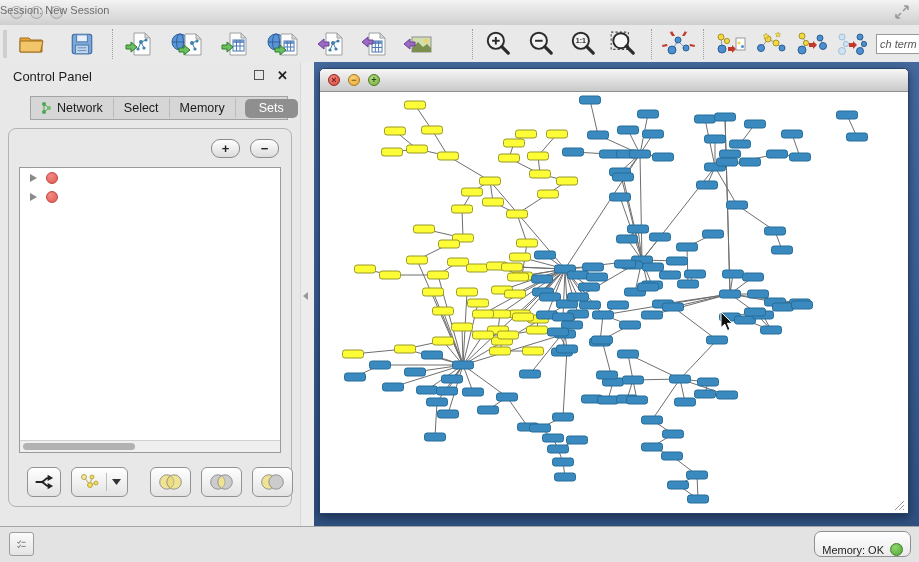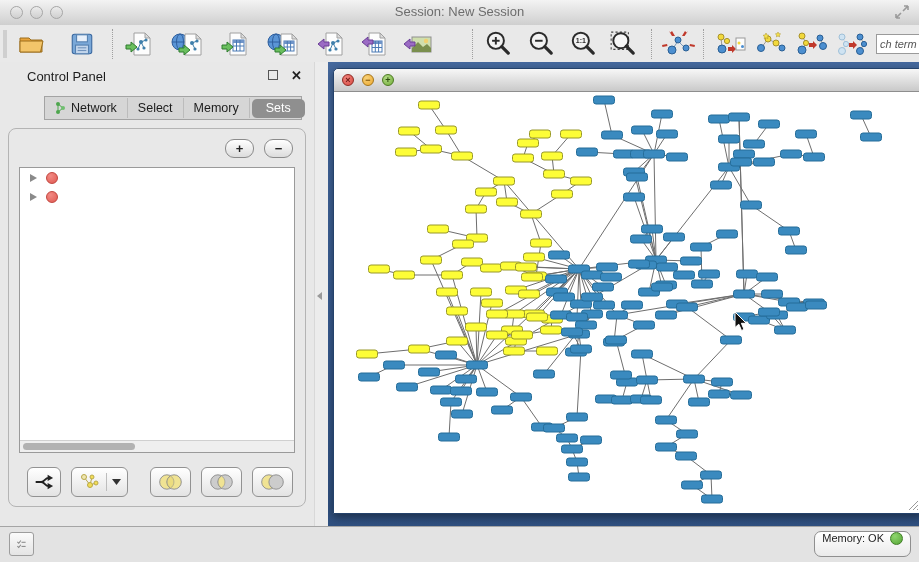--- a/index.html
+++ b/index.html
@@ -5,62 +5,62 @@
   html,body{margin:0;padding:0;}
   body{width:919px;height:562px;overflow:hidden;position:relative;
        font-family:"Liberation Sans",sans-serif;background:#e8e8e8;
        -webkit-font-smoothing:antialiased;}
   
   .titlebar{position:absolute;left:0;top:0;width:919px;height:25px;
     background:linear-gradient(#f3f3f3,#cfcfcf);border-bottom:1px solid #9a9a9a;}
   .traffic{position:absolute;left:10px;top:6px;display:flex;gap:7px;}
   .tl{width:13px;height:13px;border-radius:50%;
       background:linear-gradient(#ececec,#cfcfcf);border:1px solid #a6a6a6;box-sizing:border-box;}
-  .wtitle{position:absolute;left:0;right:0;top:4px;text-align:center;
-      font-size:13px;color:#6d6d6d;}
+  .wtitle{position:absolute;left:0;right:0;top:4px;
+      font-size:11px;color:#6d6d6d;}
   .fsgrip{position:absolute;right:8px;top:3px;}
   
   .toolbar{position:absolute;left:0;top:25px;width:919px;height:37px;
     background:#e9e9e9;display:flex;align-items:center;}
   .tbhandle{width:4px;height:28px;border-left:2px solid #cfcfcf;border-right:2px solid #cfcfcf;
     margin-left:3px;}
   .tbtn{border:none;background:transparent;padding:1px;display:flex;align-items:center;
     justify-content:center;cursor:default;}
   .tsep{width:1px;height:30px;border-left:1px dotted #9f9f9f;margin:0 5px;}
   .searchbox{width:46px;height:18px;border:1px solid #9a9a9a;background:#fff;
     font-style:italic;font-size:11px;color:#555;padding:0 3px;
     font-family:"Liberation Sans",sans-serif;}
   
   .statusbar{position:absolute;left:0;bottom:0;width:919px;height:35px;
     background:#e3e3e3;border-top:1px solid #a5a5a5;}
   .taskbtn{position:absolute;left:9px;top:5px;width:25px;height:24px;
     background:linear-gradient(#fbfbfb,#e4e4e4);border:1px solid #9d9d9d;border-radius:3px;
     display:flex;align-items:center;justify-content:center;}
   .memory{position:absolute;right:8px;top:4px;height:24px;padding:0 7px;
     background:linear-gradient(#ffffff,#eaeaea);border:1px solid #8f8f8f;border-radius:7px;
-    display:flex;align-items:flex-start;gap:6px;font-size:11px;color:#222;}
+    display:flex;align-items:flex-end;gap:6px;font-size:11px;color:#222;}
   .memdot{width:13px;height:13px;border-radius:50%;
     background:radial-gradient(circle at 35% 30%,#8fd66d,#55a536);border:1px solid #3f7d26;box-sizing:border-box;}
   
   .mainarea{position:absolute;left:0;top:62px;width:919px;height:465px;display:flex;}
-  .panel{width:300px;background:#e8e8e8;position:relative;flex:none;padding-left:14px;}
+  .panel{width:300px;background:#e8e8e8;position:relative;flex:none;}
   .panelheader{height:28px;position:relative;}
   .panelheader .ptitle{position:absolute;left:13px;top:7px;font-size:13px;color:#1c1c1c;}
   .phbtn{position:absolute;top:8px;font-size:11px;color:#444;line-height:11px;}
   .phfloat{right:36px;width:10px;height:10px;border:1.5px solid #555;box-sizing:border-box;}
   .phclose{right:12px;font-weight:bold;font-size:13px;color:#222;}
   
   .tabbar{margin:6px 12px 0 30px;height:22px;background:#d6d6d6;
     border:1px solid #a3a3a3;border-radius:0;display:flex;align-items:center;
     font-size:12.5px;color:#1c1c1c;}
   .tab{padding:0 10px;height:20px;display:flex;align-items:center;gap:5px;
     border-right:1px solid #bcbcbc;}
   .tab:last-child{border-right:none;}
   .tab.selected{background:#8f8f8f;color:#fff;border-radius:5px;border-right:none;
-    margin:2px;padding:0 14px;height:19px;}
+    margin:9px;padding:0 14px;height:19px;}
   
   .groupbox{position:absolute;left:8px;right:8px;top:66px;height:377px;
     border:1px solid #b4b4b4;border-radius:8px;}
   .pmrow{position:absolute;right:12px;top:10px;display:flex;gap:10px;}
   .pmbtn{width:27px;height:17px;border:1px solid #8b8b8b;border-radius:9px;
     background:linear-gradient(#ffffff,#dcdcdc);font-size:13px;font-weight:bold;color:#222;
     display:flex;align-items:center;justify-content:center;line-height:15px;}
   .setlist{position:absolute;left:10px;right:10px;top:38px;height:284px;
     background:#fff;border:1px solid #9a9a9a;overflow:hidden;}
   .setrow{height:19px;display:flex;align-items:center;font-size:12px;color:#000;}

